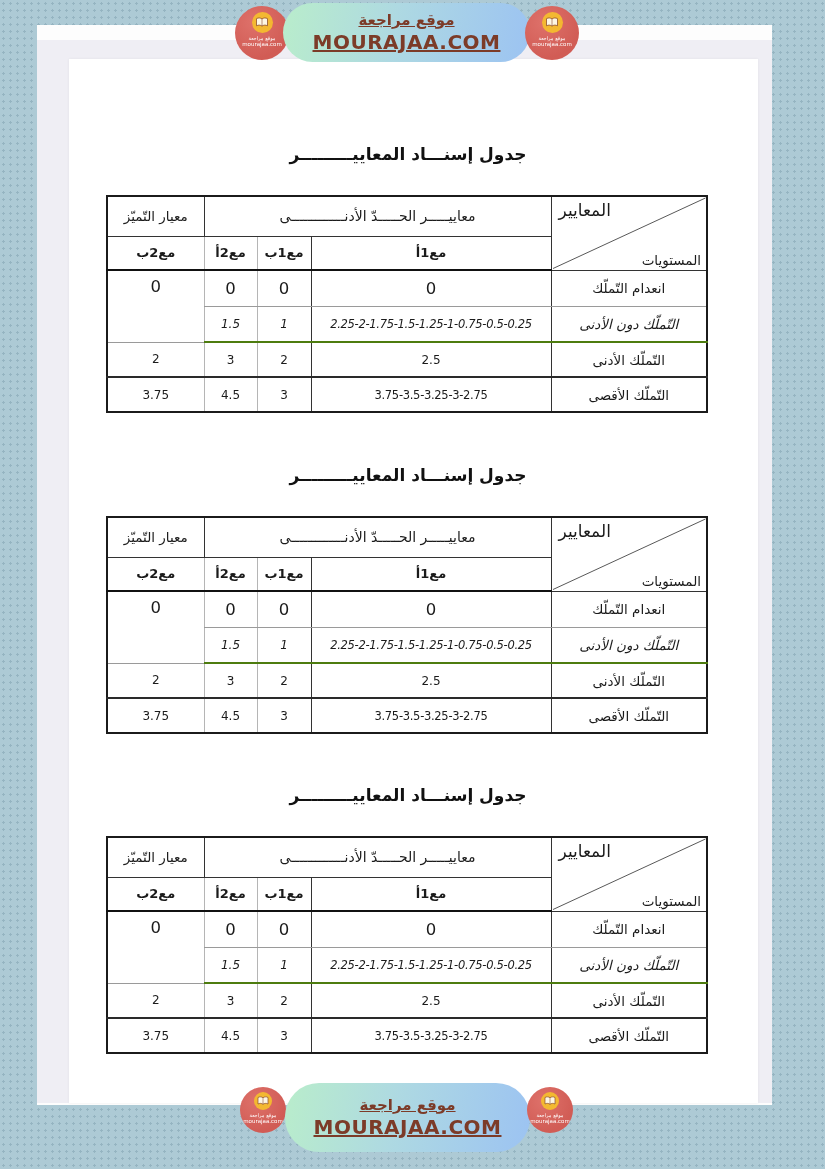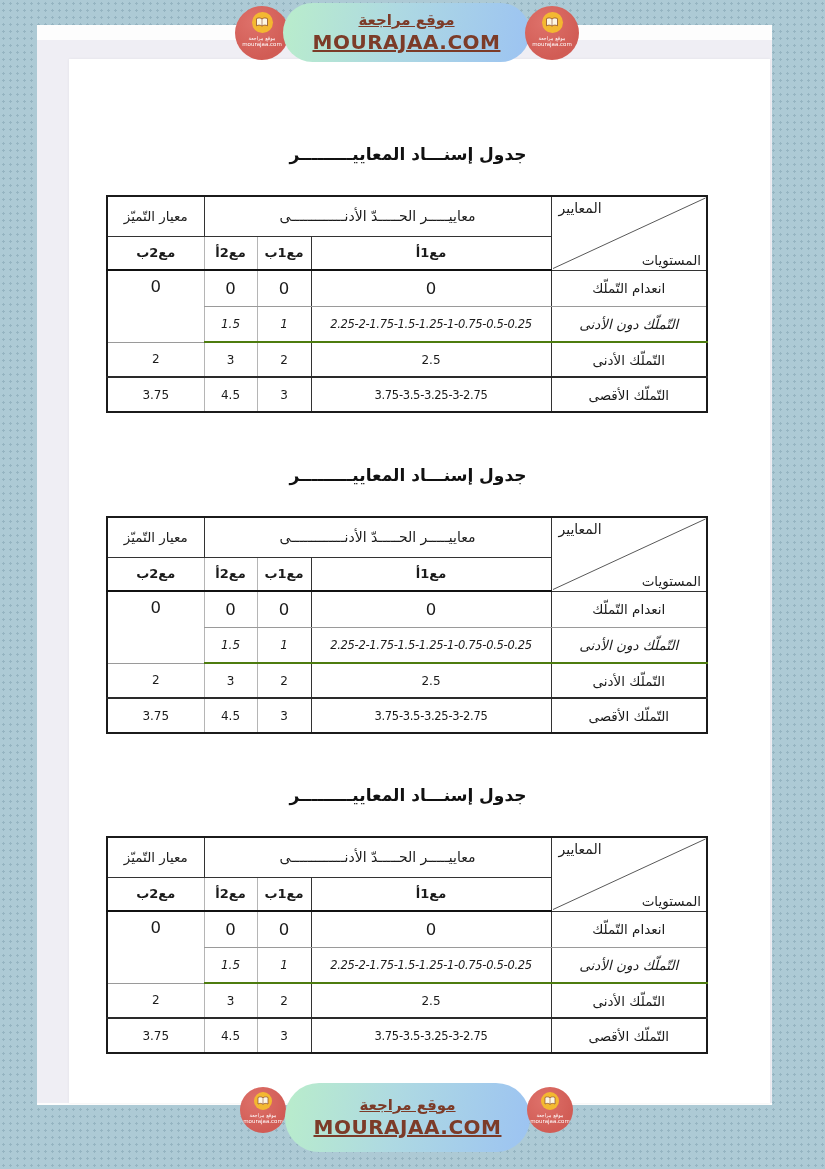--- a/index.html
+++ b/index.html
@@ -7,21 +7,21 @@
     width:825px;height:1169px;position:relative;overflow:hidden;
     background-color:#adcad5;
     background-image:radial-gradient(rgba(110,145,160,0.38) 1px, transparent 1.4px);
     background-size:7px 7px;
     font-family:"DejaVu Sans", sans-serif;
     color:#1b1b1b;
   }
   
   .sheet-outer{position:absolute;left:37px;top:25px;width:735px;height:1080px;background:#fdfdfd;}
   .sheet-margin{position:absolute;left:37px;top:40px;width:735px;height:1063px;background:#efeef4;}
-  .paper{position:absolute;left:69px;top:59px;width:689px;height:1044px;background:#ffffff;box-shadow:0 0 3px rgba(0,0,0,0.06);padding-left:12px;}
+  .paper{position:absolute;left:69px;top:59px;width:689px;height:1044px;background:#ffffff;box-shadow:0 0 3px rgba(0,0,0,0.06);}
 
   
   .banner{position:absolute;left:0;width:825px;z-index:20;}
   .banner-top{top:0;height:70px;}
   .banner-bottom{top:1080px;height:89px;}
   .pill{
     position:absolute;display:flex;flex-direction:column;align-items:center;justify-content:center;
     background:linear-gradient(100deg,#b9edcb 0%,#aed9e2 45%,#9cc3f2 100%);
     border-radius:34px;
   }
@@ -79,21 +79,21 @@
   tr.hr1 td{border-bottom:1px solid #333;}
   tr.hr2 td{border-bottom:2px solid #111;}
   tr.r1 td{border-bottom:1px solid #9a9a9a;}
   tr.r2 td{border-bottom:2px solid #4d7c0f;font-style:italic;}
   tr.r3 td{border-bottom:2px solid #2a2a2a;}
   tr.r4 td{border-bottom:none;}
 
   td.corner{position:relative;border-bottom:2px solid #111;border-left:1px solid #333;}
   td.corner .diag{position:absolute;left:0;top:0;width:100%;height:100%;}
   td.corner .diag line{stroke:#555;stroke-width:1;}
-  .corner-top{position:absolute;left:7px;top:3px;font-size:14px;}
+  .corner-top{position:absolute;left:7px;top:3px;font-size:17px;}
   .corner-bottom{position:absolute;right:5px;bottom:2px;font-size:13.5px;}
 
   td.span3{font-size:14px;}
   td.excellence{font-size:13.5px;margin-left:36px;}
   td.sub{font-size:13px;font-weight:bold;}
   td.lbl{font-size:13.5px;}
   td.v{direction:ltr;unicode-bidi:embed;font-size:12px;}
   td.v.big{font-size:16.5px;}
   td.v.seq{font-size:11.5px;letter-spacing:-0.3px;}
   td.v.merged{vertical-align:top;padding-top:6px;}

